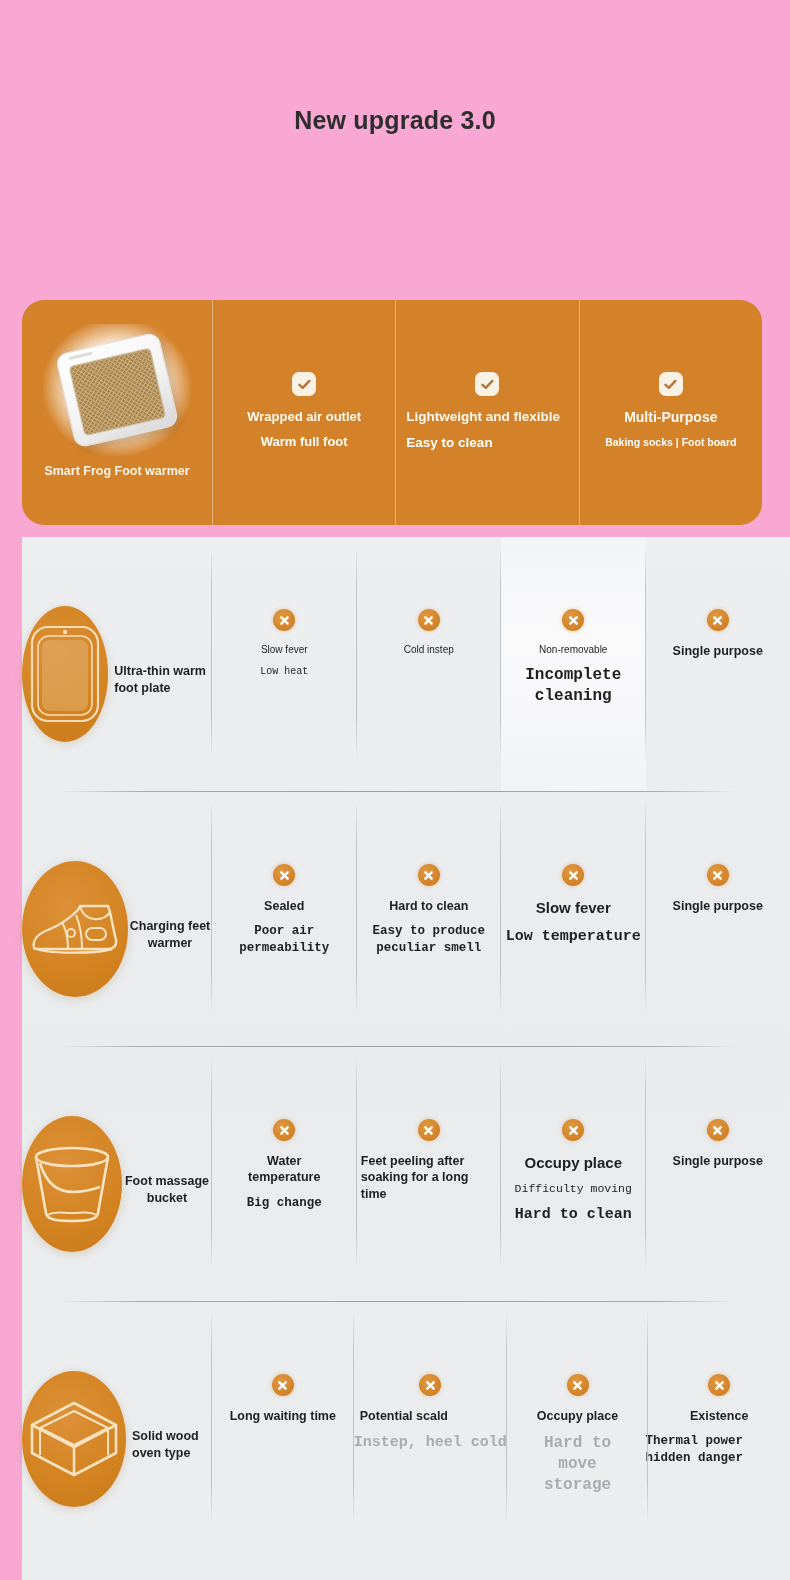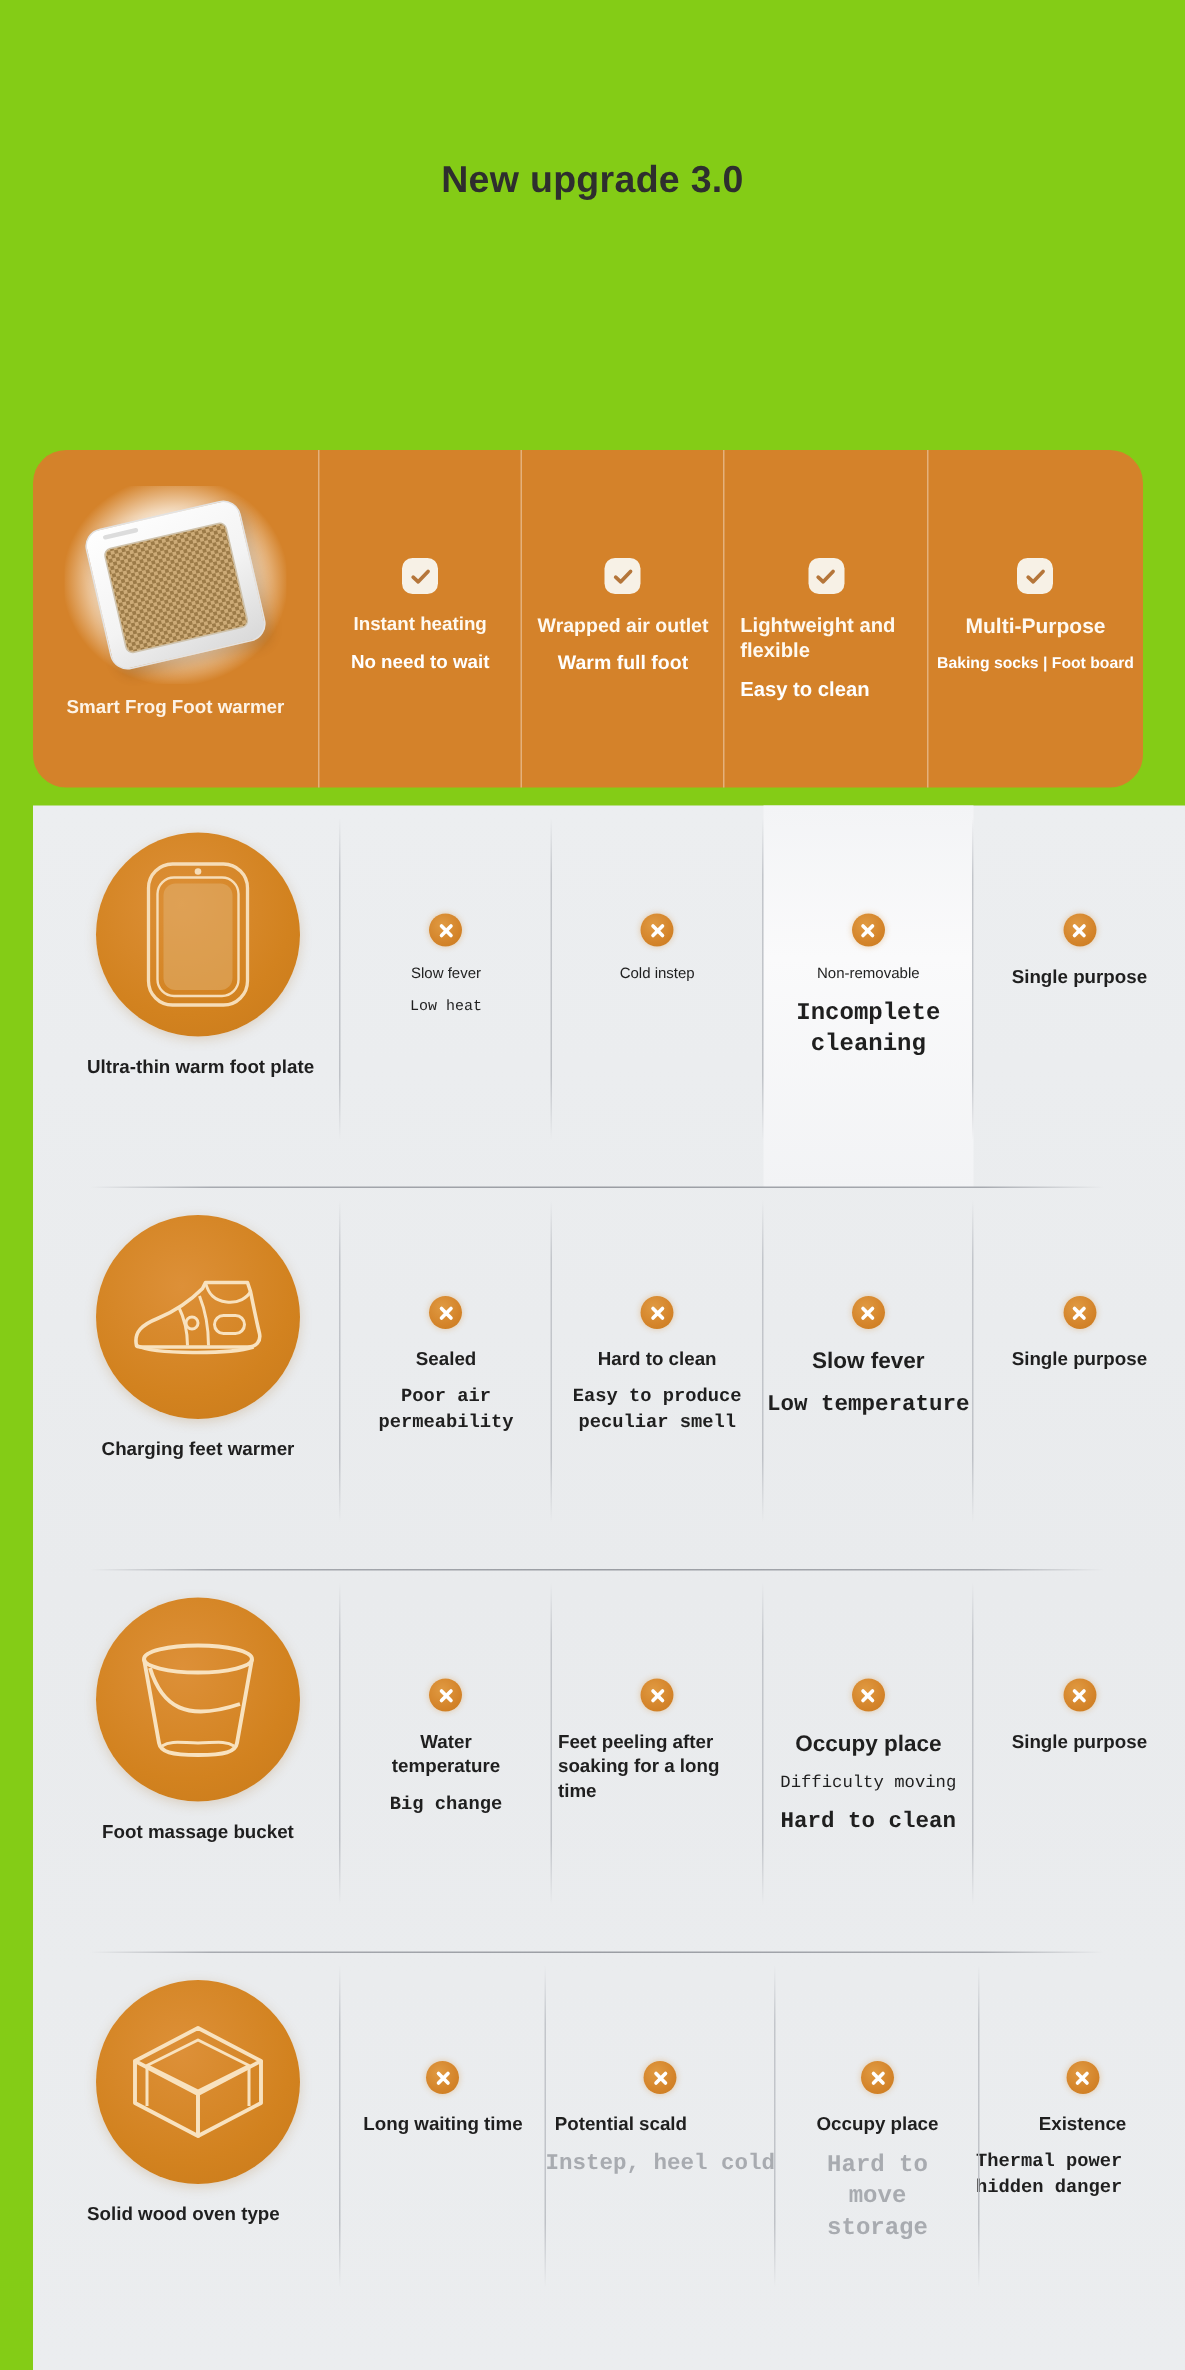--- a/index.html
+++ b/index.html
@@ -2,21 +2,21 @@
 <html><head>
 <meta charset="utf-8">
 <style>
   * { box-sizing: border-box; margin: 0; padding: 0; }
   html, body {
     width: 790px; height: 1580px;
     background: #ffffff;
     font-family: "Liberation Sans", sans-serif;
     overflow: hidden;
   }
-  .page { position: relative; width: 790px; height: 1580px; background:#84cc16; }
+  .page { position: relative; width: 790px; height: 1580px; background:#f9a8d4; }
 
   
   .headings { position:absolute; top:0; left:0; width:790px; height:278px; }
   .title-main {
     position:absolute; top:106px; left:0; width:790px; text-align:center;
     font-size:25px; font-weight:bold; color:#2e2e2e; letter-spacing:.2px;
   }
   .title-sub-wrap { position:absolute; top:168px; left:0; width:790px; height:60px; }
   .swoosh {
     position:absolute; left:474px; top:14px; width:110px; height:52px;
@@ -96,21 +96,21 @@
     background:linear-gradient(180deg,#eceef0 0%,#e9ebed 50%,#ebedef 100%);
   }
   .row { position:relative; width:100%; height:255px; display:flex; }
   .row + .row { border-top:none; }
   .divider {
     position:absolute; left:38px; width:676px; height:1px;
     background:linear-gradient(90deg, rgba(160,163,168,0) 0%, #a7aab0 12%, #9a9da3 50%, #a7aab0 88%, rgba(160,163,168,0) 100%);
   }
   .row-product {
     flex:0 0 190px; width:190px; position:relative;
-    display:flex; flex-direction:column; align-items:center; padding-top:18px;margin-left:15px;
+    display:flex; flex-direction:row; align-items:center; padding-top:18px;
   }
   .circle-icon {
     width:136px; height:136px; border-radius:50%;
     background:radial-gradient(circle at 42% 35%, #dd9038 0%, #d2821f 62%, #c87a1b 100%);
     box-shadow:0 2px 8px rgba(170,120,50,.25);
     display:flex; align-items:center; justify-content:center;
   }
   .circle-icon svg { display:block; }
   .row-caption {
     margin-top:12px; font-size:12.5px; font-weight:bold; color:#1f1f1f;
@@ -160,29 +160,20 @@
 
     <div class="banner-product">
       <div class="prod-glow">
         <div class="device">
           <div class="device-mesh"></div>
         </div>
       </div>
       <div class="prod-caption">Smart Frog Foot warmer</div>
     </div>
 
-    <div class="banner-feature">
-      <div class="check-badge">
-        <svg viewBox="0 0 16 16">
-            <path d="M2.6 8.3 L6.2 11.6 L13.2 4.2" fill="none" stroke="#b5763a" stroke-width="2.6" stroke-linecap="round" stroke-linejoin="round"></path>
-          </svg>
-      </div>
-      <div class="bf-line1">Instant heating</div>
-      <div class="bf-line2">No need to wait</div>
-    </div>
 
     <div class="banner-feature bf-small">
       <div class="check-badge">
         <svg viewBox="0 0 16 16">
             <path d="M2.6 8.3 L6.2 11.6 L13.2 4.2" fill="none" stroke="#b5763a" stroke-width="2.6" stroke-linecap="round" stroke-linejoin="round"></path>
           </svg>
       </div>
       <div class="bf-line1" style="font-size:13px">Wrapped air outlet</div>
       <div class="bf-line2" style="font-size:13px">Warm full foot</div>
     </div>

